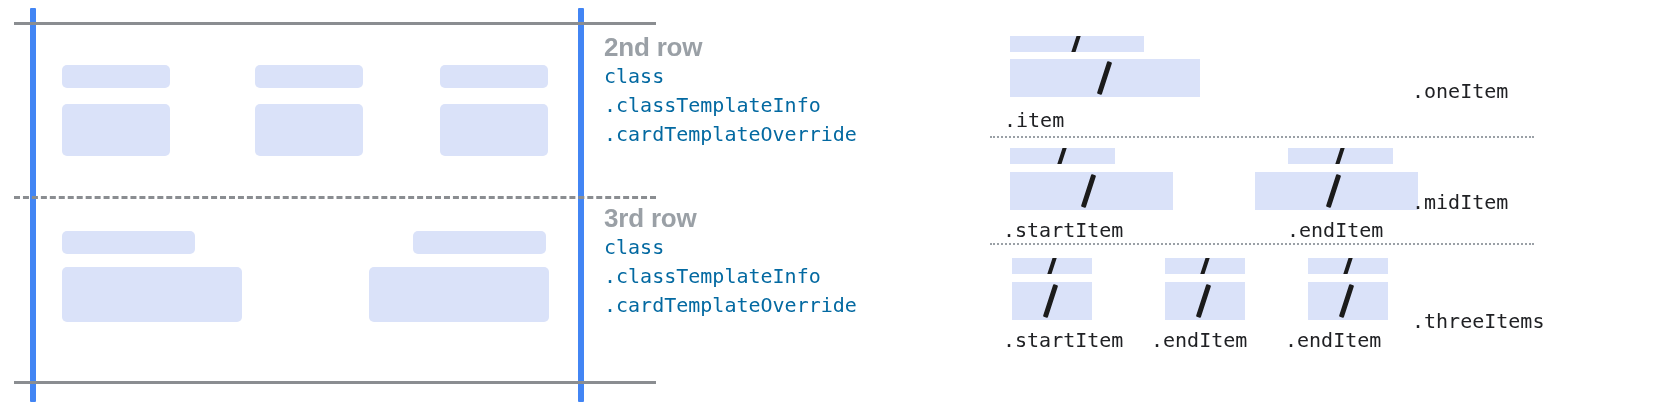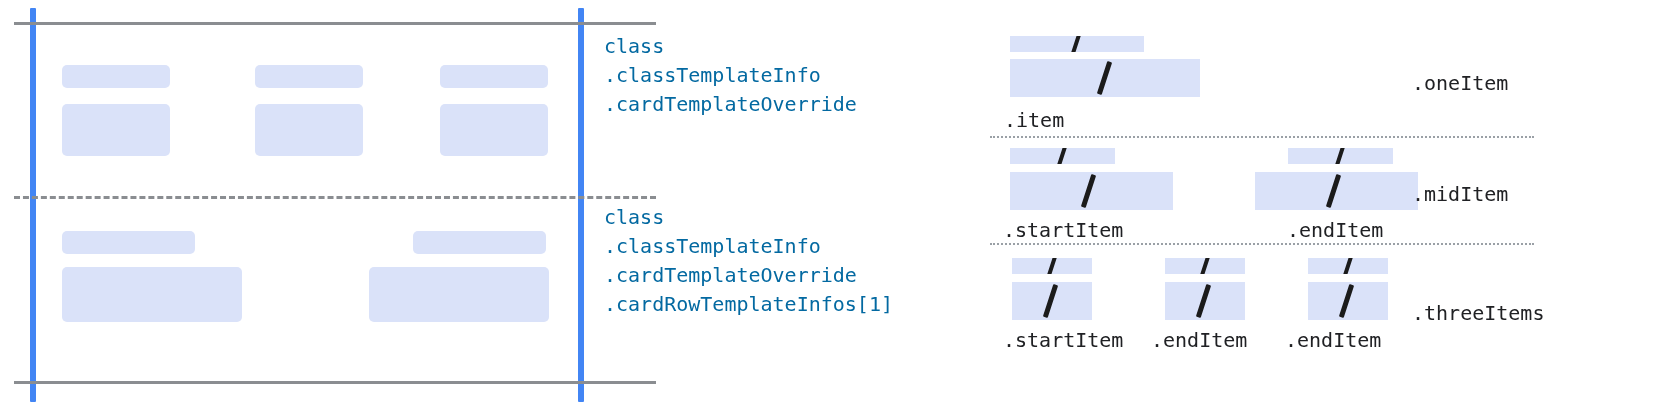--- a/index.html
+++ b/index.html
@@ -16,21 +16,21 @@
   
   .rowblock{position:absolute;}
   .rowtitle{font-size:26px;font-weight:bold;color:#9aa0a6;line-height:30px;letter-spacing:-0.2px;}
   .codeline{font-family:"DejaVu Sans Mono",monospace;font-size:20px;color:#0369a1;line-height:29px;white-space:pre;}
 
   
   .itemgroup{position:absolute;}
   .slashbox{position:absolute;background:#dae2f9;overflow:hidden;}
   .slashbox .slash{position:absolute;background:#1b1b1b;transform:rotate(18deg);border-radius:1px;}
   .itemlabel{position:absolute;font-family:"DejaVu Sans Mono",monospace;font-size:20px;color:#202124;white-space:pre;}
-  .sidelabel{position:absolute;font-family:"DejaVu Sans Mono",monospace;font-size:20px;color:#202124;white-space:pre;}
+  .sidelabel{position:absolute;font-family:"DejaVu Sans Mono",monospace;font-size:20px;color:#202124;white-space:pre;margin-top:8px;}
   .dotsep{position:absolute;height:0;border-top:2px dotted #9aa0a6;}
 </style>
 </head>
 <body>
 
 <div id="stage">
 
   <div>
     <div class="vline" style="left:30px;"></div>
     <div class="vline" style="left:578px;"></div>
@@ -53,30 +53,31 @@
     <div>
       <div class="ph" style="left:62px;top:231px;width:133px;height:23px;"></div>
       <div class="ph" style="left:62px;top:267px;width:180px;height:55px;"></div>
 
       <div class="ph" style="left:413px;top:231px;width:133px;height:23px;"></div>
       <div class="ph" style="left:369px;top:267px;width:180px;height:55px;"></div>
     </div>
   </div>
 
   <div class="rowblock" style="left:604px;top:32px;">
+    <div class="rowtitle">2nd row</div>
     <div class="codeline">class</div>
     <div class="codeline">.classTemplateInfo</div>
     <div class="codeline">.cardTemplateOverride</div>
   </div>
 
   <div class="rowblock" style="left:604px;top:203px;">
+    <div class="rowtitle">3rd row</div>
     <div class="codeline">class</div>
     <div class="codeline">.classTemplateInfo</div>
     <div class="codeline">.cardTemplateOverride</div>
-    <div class="codeline">.cardRowTemplateInfos[1]</div>
   </div>
 
   <div class="itemgroup" style="left:0;top:0;">
     <div class="slashbox" style="left:1010px;top:36px;width:134px;height:16px;">
       <div class="slash" style="left:64px;top:-3px;width:4px;height:22px;"></div>
     </div>
     <div class="slashbox" style="left:1010px;top:59px;width:190px;height:38px;">
       <div class="slash" style="left:92px;top:2px;width:5px;height:34px;"></div>
     </div>
     <div class="itemlabel" style="left:1004px;top:108px;">.item</div>

